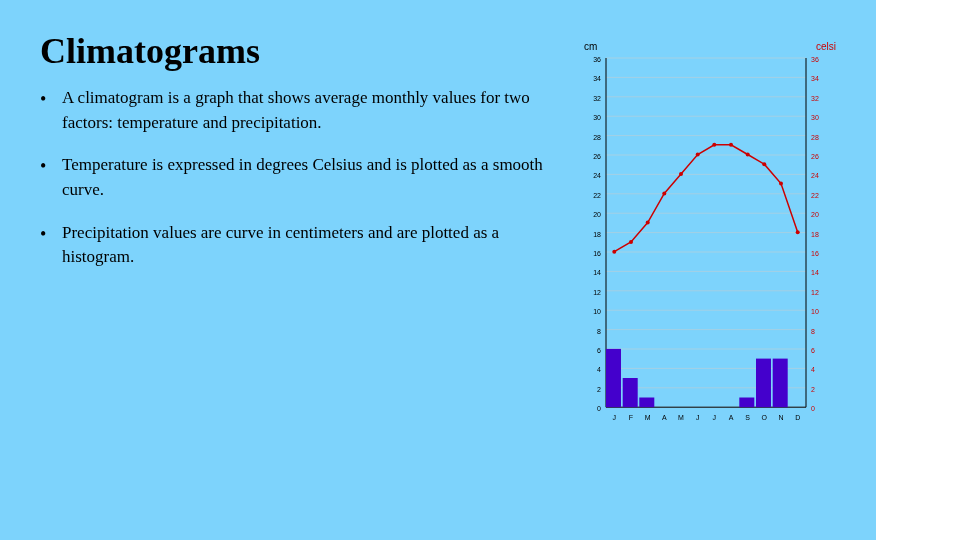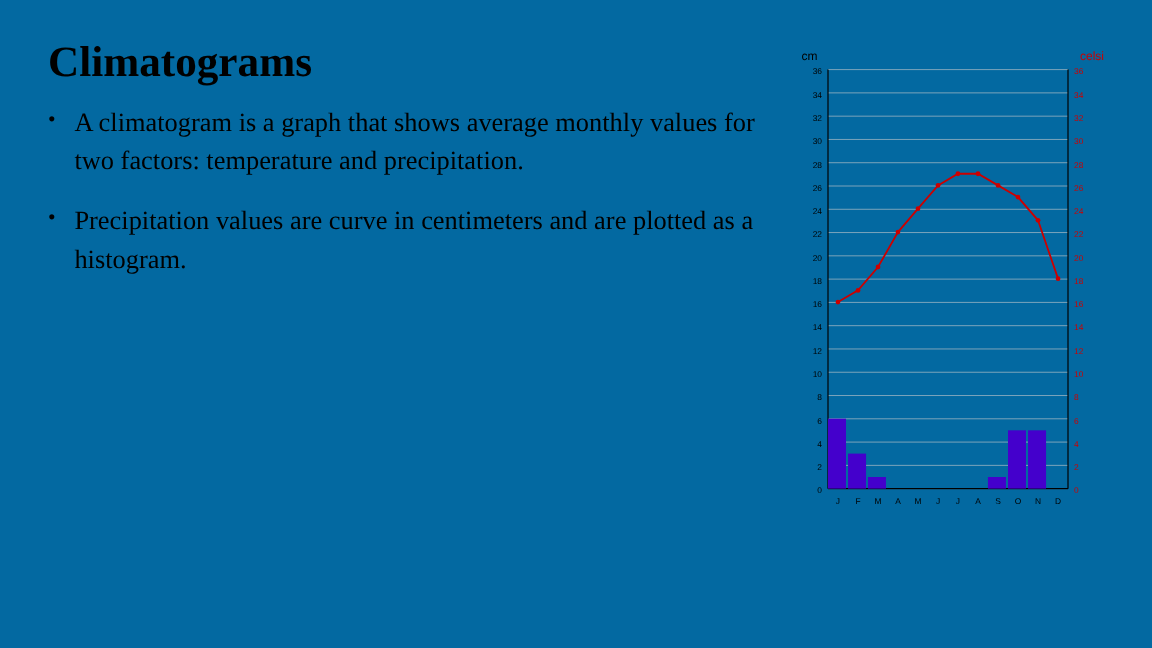--- a/index.html
+++ b/index.html
@@ -6,23 +6,23 @@
     body {
       width: 960px;
       height: 540px;
       background: #fff;
       font-family: 'Times New Roman', Times, serif;
       overflow: hidden;
       position: relative;
     }
 
     .slide {
-      width: 960px;
+      width: 876px;
       height: 540px;
-      background: #0369a1;
+      background: #7dd3fc;
       padding: 30px 40px 30px 40px;
       display: flex;
       flex-direction: row;
       align-items: flex-start;
     }
 
     .content-left {
       flex: 1;
       padding-right: 20px;
     }
@@ -34,21 +34,21 @@
       margin-bottom: 14px;
       font-family: 'Times New Roman', Times, serif;
     }
 
     .bullet-list {
       list-style: none;
       padding: 0;
     }
 
     .bullet-list li {
-      font-size: 22px;
+      font-size: 17px;
       color: #000;
       margin-bottom: 18px;
       padding-left: 22px;
       position: relative;
       line-height: 1.45;
     }
 
     .bullet-list li::before {
       content: '•';
       position: absolute;
@@ -72,20 +72,23 @@
   </style>
 </head>
 <body>
 
 <div class="slide">
   <div class="content-left">
     <div class="title">Climatograms</div>
     <ul class="bullet-list">
       <li>
         <span>A climatogram is a graph that shows average monthly values for two factors: temperature and precipitation.</span>
+      </li>
+      <li>
+        <span>Temperature is expressed in degrees Celsius and is plotted as a smooth curve.</span>
       </li>
       <li>
         <span>Precipitation values are curve in centimeters and are plotted as a histogram.</span>
       </li>
     </ul>
   </div>
 
   <div class="chart-container">
     <svg class="chart-svg" viewBox="0 0 260 400">
 

